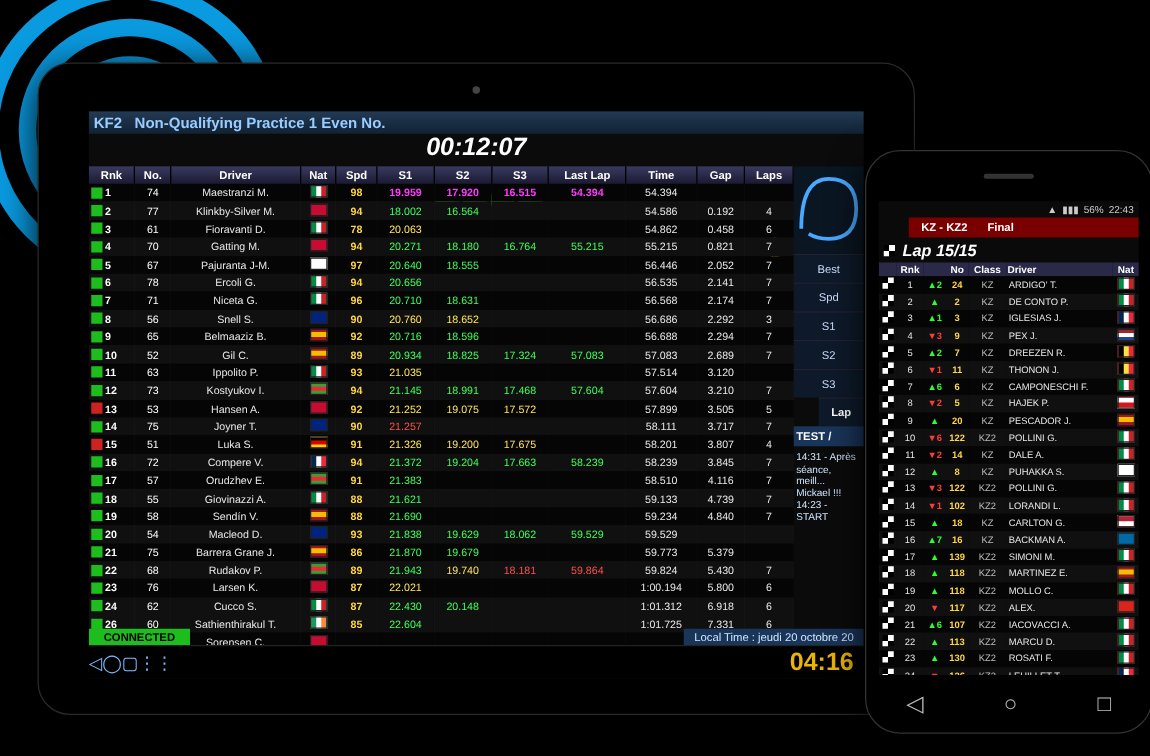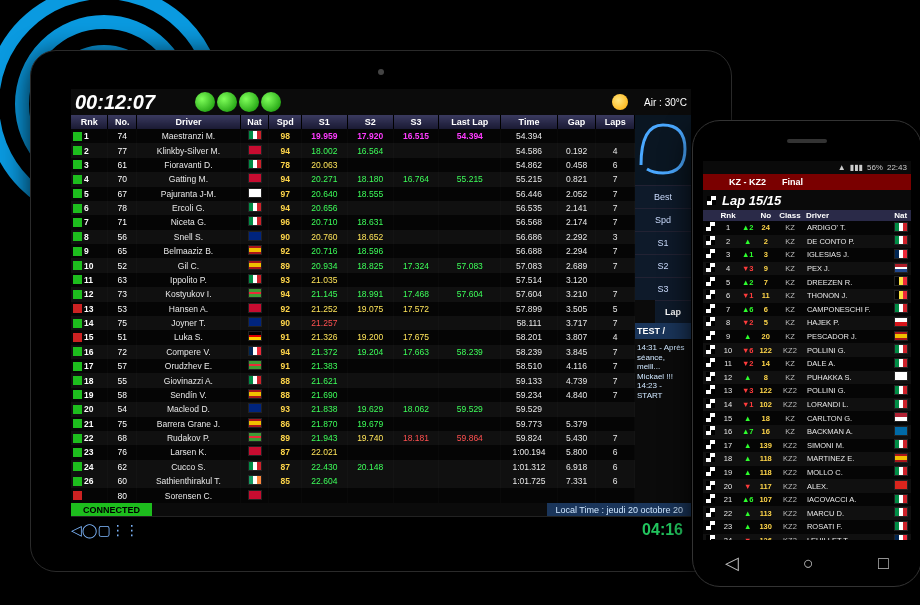--- a/index.html
+++ b/index.html
@@ -55,21 +55,21 @@
     font-size: 9px;
     overflow: hidden;
   }
   .session-bar {
     color:#99ccff; font-weight:bold; font-size:12px;
     padding:2px 4px;
     background: linear-gradient(#223a55,#112233);
     display:flex; gap:10px;
   }
   .timer-row {
-    display:flex; align-items:center; gap:20px; padding:0 4px; height:26px;
+    display:flex; align-items:center; gap:20px; padding:0 4px; height:26px;flex-direction:column;
   }
   .timer { font-size:20px; font-weight:bold; font-style:italic; }
   .lights { display:flex; gap:2px; margin-left:20px;}
   .lights span{ width:20px;height:20px;border-radius:50%;background:radial-gradient(circle at 35% 35%, #7fff5a, #0a8a00);}
   .weather { margin-left:auto; display:flex; gap:16px; align-items:center; font-size:10px;}
   .sun{width:16px;height:16px;border-radius:50%;background:radial-gradient(circle at 40% 40%,#ffe680,#ffaa00);}
 
   .columns {
     display:flex; flex:0 0 auto;
   }
@@ -137,41 +137,41 @@
   }
   .status-bar .connected{background:#1dbd1d;color:#000;padding:0 12px;font-weight:bold;line-height:14px;}
   .status-bar .local{margin-left:auto;background:#1a355a;padding:0 8px;line-height:14px;}
 
   .android-bar{
     position:absolute;left:0;right:0;bottom:0;height:26px;
     background:#000;border-top:1px solid #222;
     display:flex;align-items:center;justify-content:space-around;
     color:#7fb8ff; font-size:14px;
   }
-  .clock-big{color:#22c55e;font-weight:bold;font-size:16px;margin-left:auto;margin-right:8px;}
+  .clock-big{color:#eab308;font-weight:bold;font-size:20px;margin-left:auto;margin-right:8px;}
 
   
   .phone {
     position:absolute;
     left: 692px;
     top: 120px;
     width: 228px;
     height: 465px;
     background:#000;
     border-radius:28px;
     border:1px solid #333;
     box-shadow:0 6px 30px rgba(0,0,0,.9);
   }
   .phone .speaker{position:absolute;left:50%;top:18px;width:40px;height:4px;background:#333;border-radius:3px;transform:translateX(-50%);}
   .phone-screen{
     position:absolute;left:10px;right:10px;top:40px;bottom:46px;
     background:#0a0a0a;font-size:8px;overflow:hidden;
   }
   .phone .statusbar{display:flex;justify-content:flex-end;gap:4px;padding:2px 4px;color:#ccc;font-size:8px;align-items:center;}
-  .phone .tabs{background:#7a0000;display:flex;gap:4px;height:16px;align-items:center;padding:0 20px;color:#fff;font-weight:bold;}
+  .phone .tabs{background:#7a0000;display:flex;gap:4px;height:16px;align-items:center;padding:0 4px;color:#fff;font-weight:bold;margin-left:24px;}
   .phone .tabs .tab{padding:0 6px;font-size:9px;}
   .phone .lap{display:flex;align-items:center;gap:6px;padding:2px 4px;height:16px;}
   .phone .lap .txt{font-size:13px;font-weight:bold;font-style:italic;}
   .phone table{width:100%;border-collapse:collapse;font-size:7.5px;}
   .phone th{background:#2a2a48;padding:1px;color:#fff;font-size:8px;}
   .phone td{padding:0.8px 1px;text-align:center;white-space:nowrap;}
   .phone tr.odd td{background:#050505;}
   .phone tr.even td{background:#101010;}
   .phone td.driver{text-align:left;padding-left:2px;margin-top:36px;}
   .chk{width:9px;height:9px;background:repeating-conic-gradient(#fff 0 25%,#000 0 50%);display:inline-block;}
@@ -194,20 +194,24 @@
   <div class="r4"></div>
     <div class="r3"></div>
     <div class="r2"></div>
     <div class="r1"></div>
 </div>
 
 <div class="tablet">
   <div class="bezel-dot"></div>
   <div class="tablet-screen">
 
+    <div class="session-bar">
+      <span>KF2</span>
+      <span>Non-Qualifying Practice 1 Even No.</span>
+    </div>
 
     <div class="timer-row">
       <span class="timer">00:12:07</span>
       <div class="lights">
         <span></span>
           <span></span>
           <span></span>
           <span></span>
       </div>
       <div class="weather">

